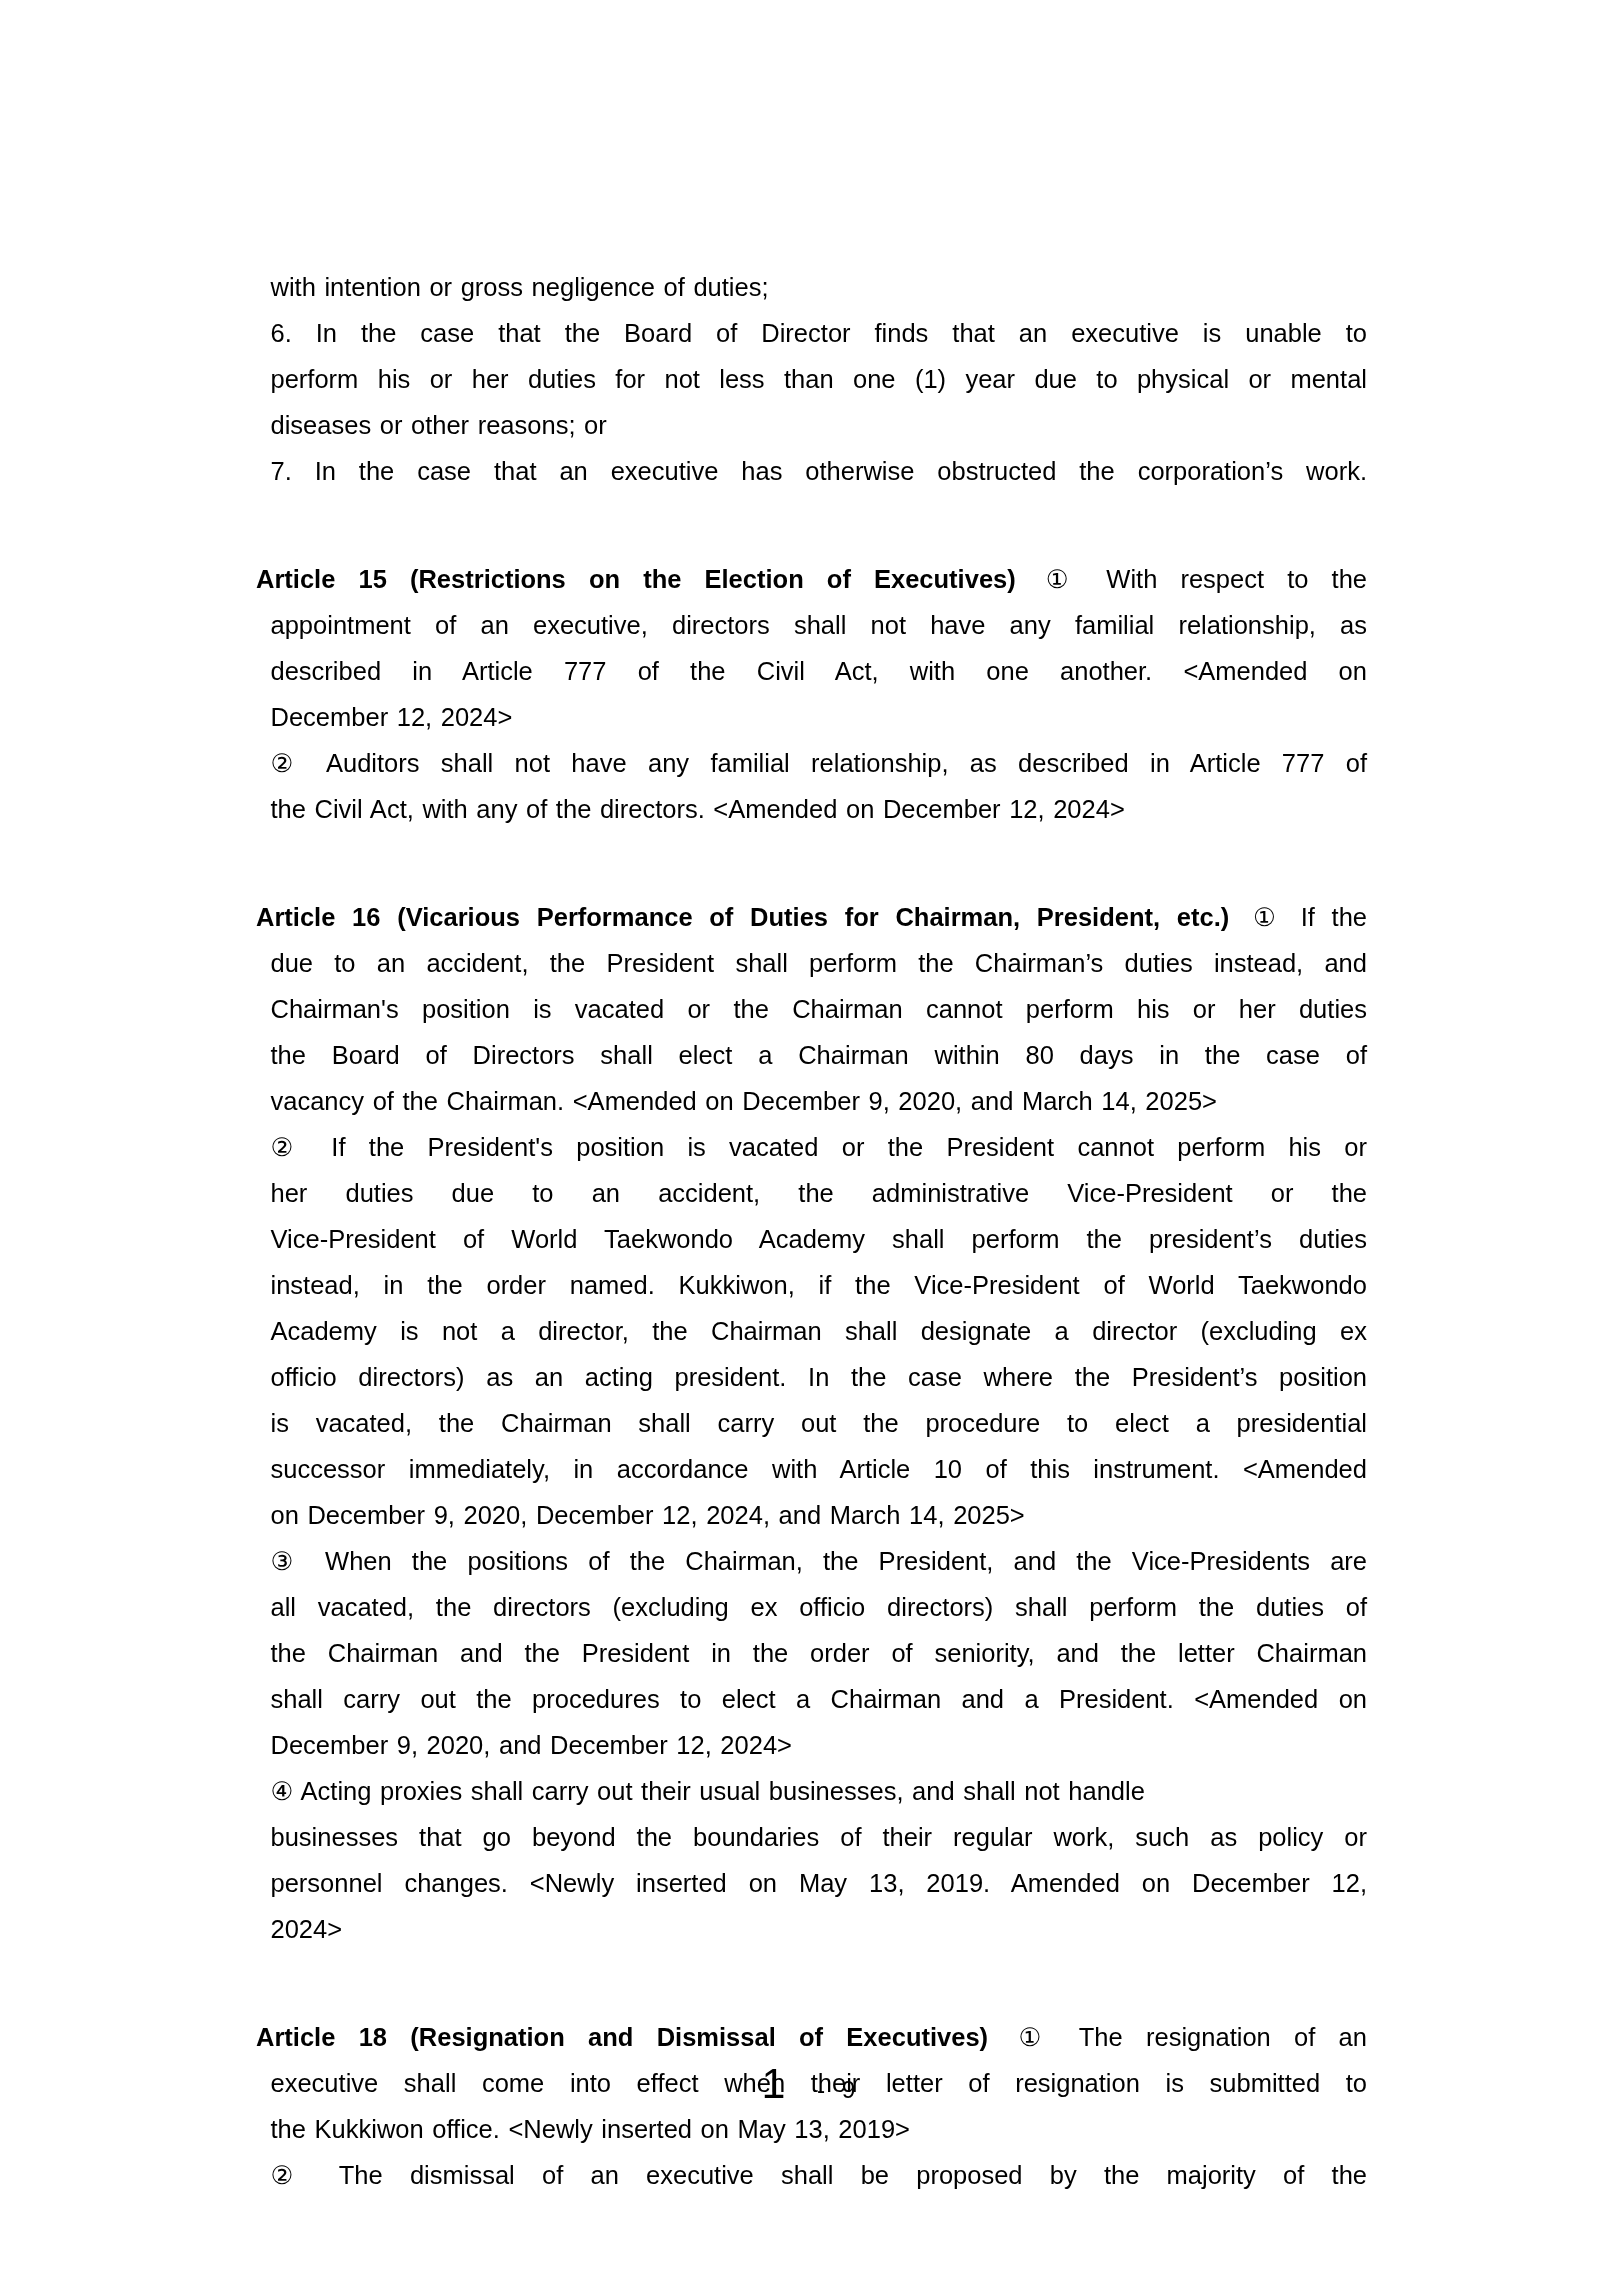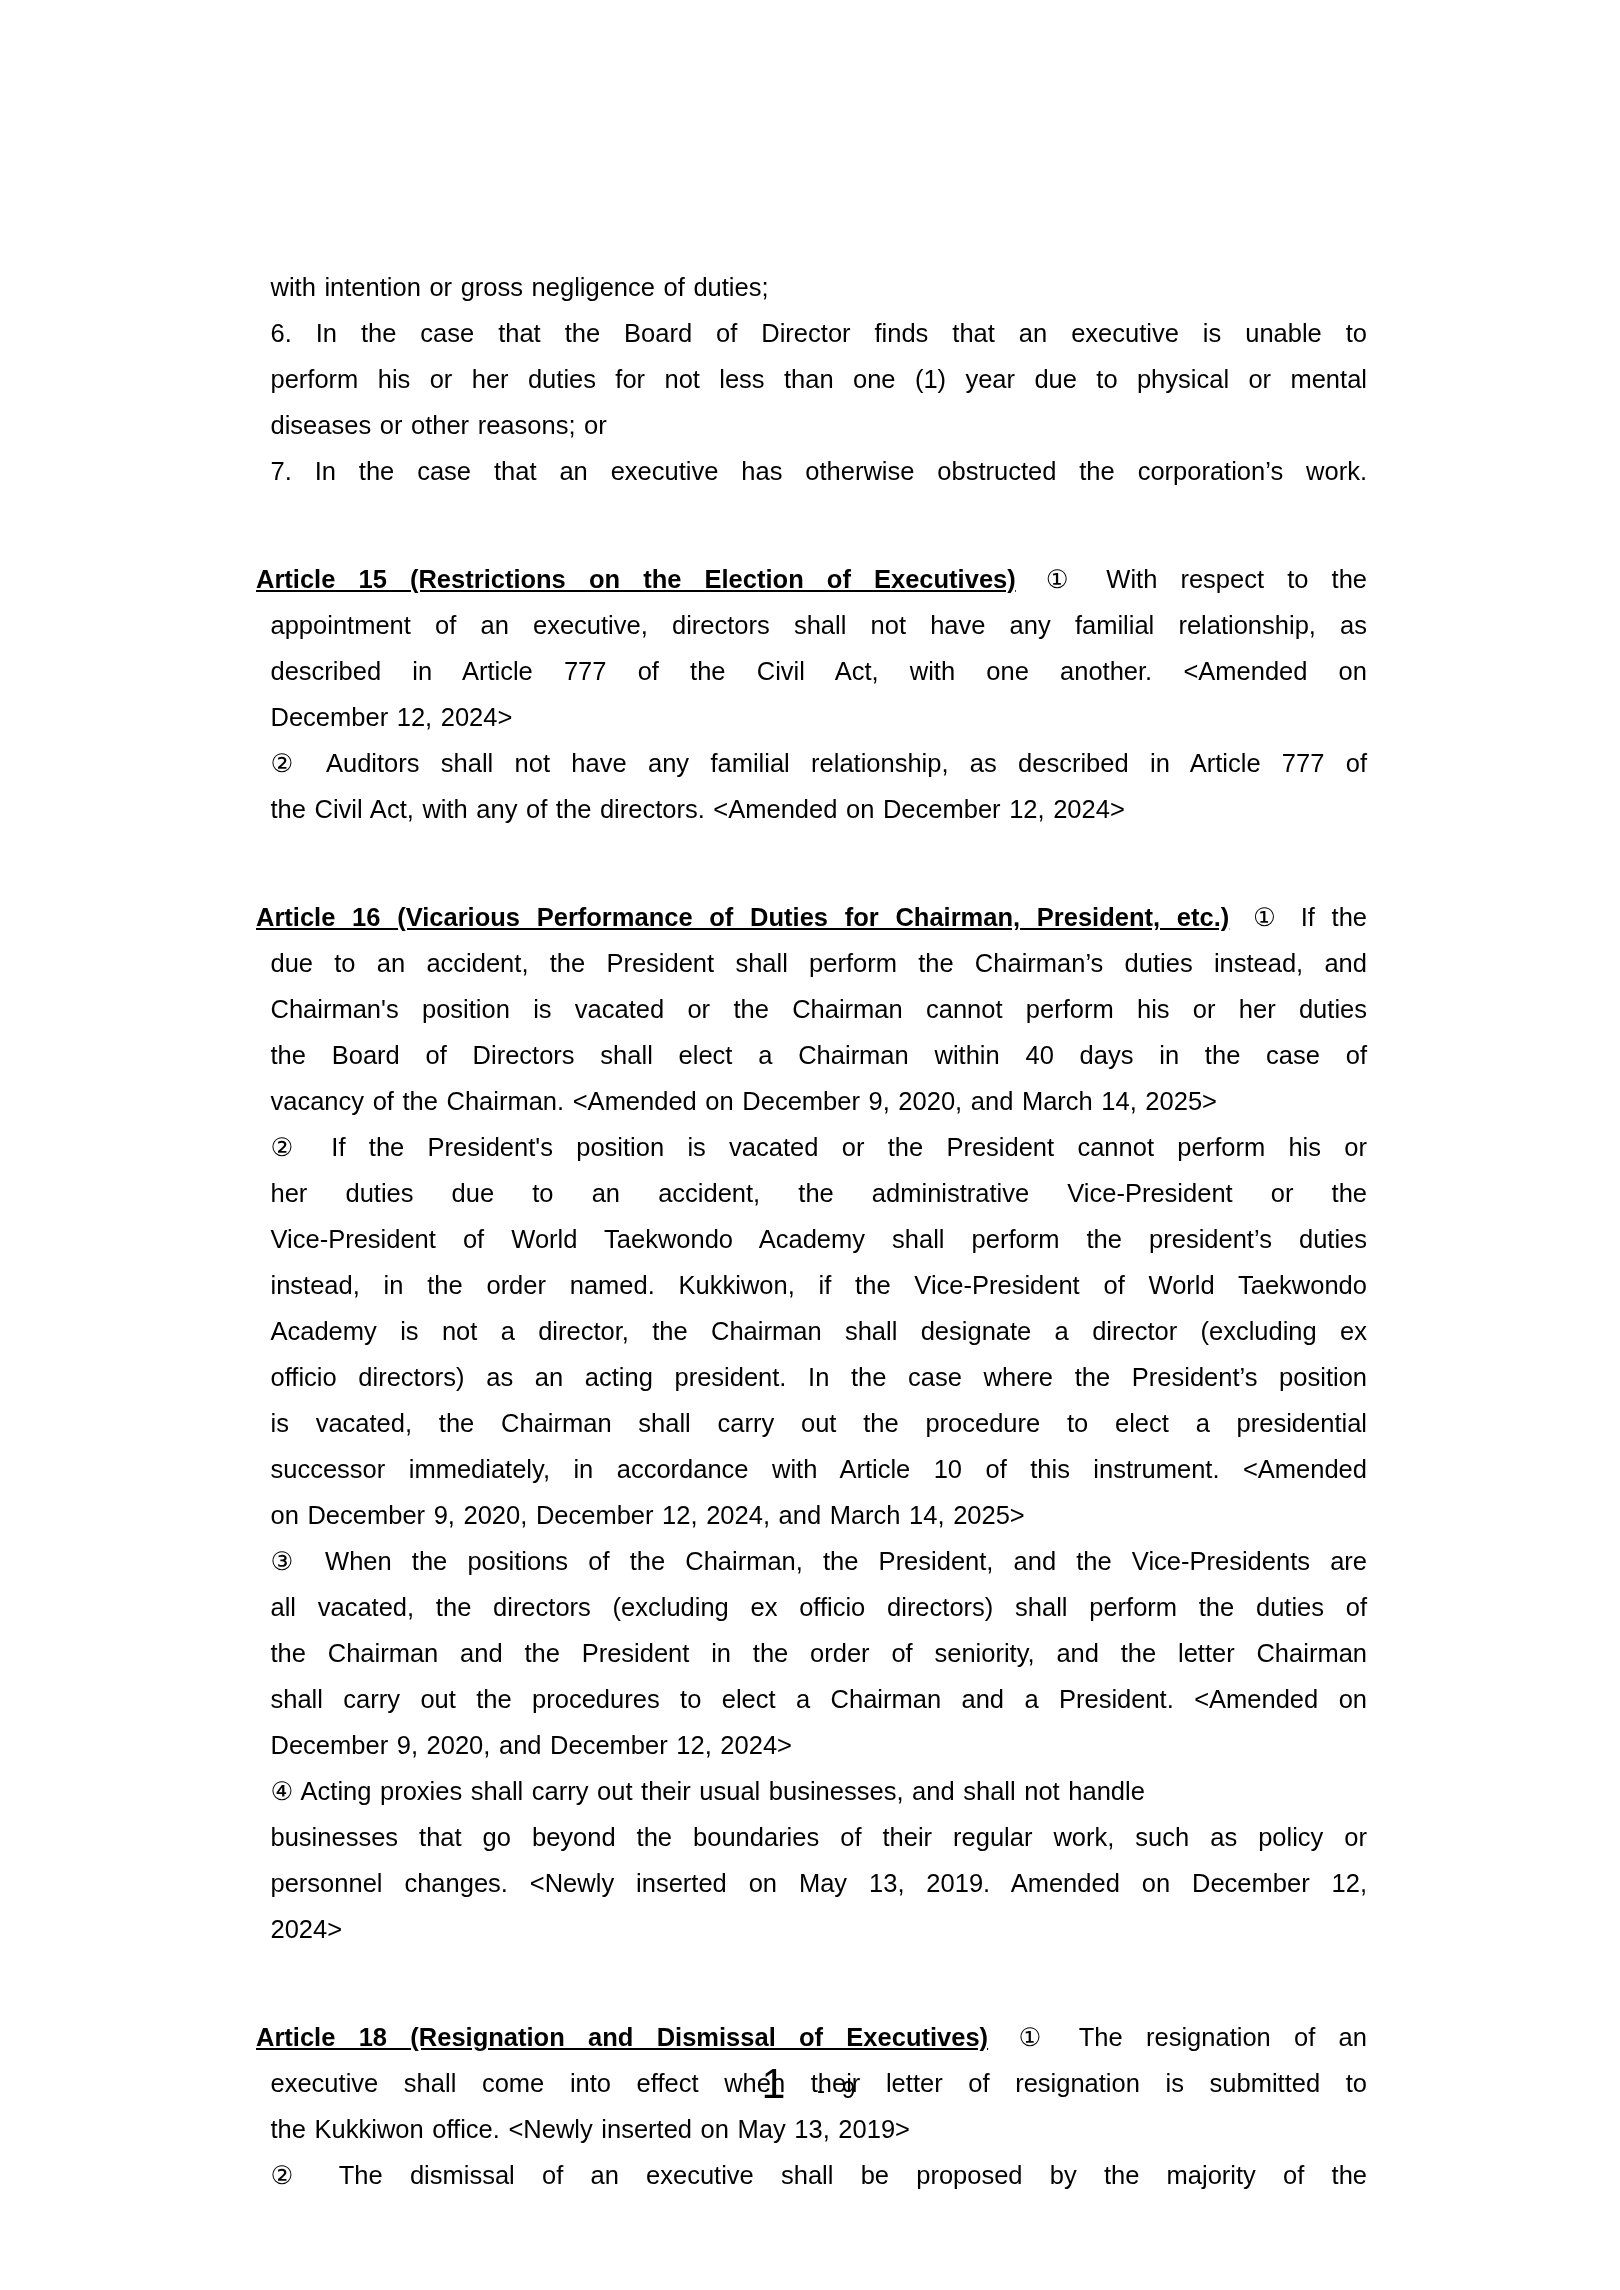--- a/index.html
+++ b/index.html
@@ -30,21 +30,21 @@
     overflow: hidden;
     text-align: left;
     white-space: normal;
   }
   .line.body { padding-left: 25.5px; }
   .line.just {
     text-align: justify;
     text-align-last: justify;
     text-justify: inter-word;
   }
-  .b { font-weight: bold; text-decoration: underline; }
+  .b { font-weight: bold; }
   .footer {
     position: absolute;
     left: 0; top: 2025px;
     width: 1582px;
     display: flex;
     justify-content: center;
     align-items: baseline;
     gap: 17.6px;
     font-family: "Liberation Sans", "DejaVu Sans", sans-serif;
     color: #000000;
@@ -69,21 +69,21 @@
         <div class="line body just">appointment of an executive, directors shall not have any familial relationship, as</div>
         <div class="line body just">described in Article 777 of the Civil Act, with one another. &lt;Amended on</div>
         <div class="line body">December 12, 2024&gt;</div>
         <div class="line body just">② Auditors shall not have any familial relationship, as described in Article 777 of</div>
         <div class="line body">the Civil Act, with any of the directors. &lt;Amended on December 12, 2024&gt;</div>
       </div>
       <div class="block">
         <div class="line head just"><span class="b">Article 16 (Vicarious Performance of Duties for Chairman, President, etc.)</span> ① If the</div>
         <div class="line body just">due to an accident, the President shall perform the Chairman’s duties instead, and</div>
         <div class="line body just">Chairman's position is vacated or the Chairman cannot perform his or her duties</div>
-        <div class="line body just">the Board of Directors shall elect a Chairman within 40 days in the case of</div>
+        <div class="line body just">the Board of Directors shall elect a Chairman within 80 days in the case of</div>
         <div class="line body">vacancy of the Chairman. &lt;Amended on December 9, 2020, and March 14, 2025&gt;</div>
         <div class="line body just">② If the President's position is vacated or the President cannot perform his or</div>
         <div class="line body just">her duties due to an accident, the administrative Vice-President or the</div>
         <div class="line body just">Vice-President of World Taekwondo Academy shall perform the president’s duties</div>
         <div class="line body just">instead, in the order named. Kukkiwon, if the Vice-President of World Taekwondo</div>
         <div class="line body just">Academy is not a director, the Chairman shall designate a director (excluding ex</div>
         <div class="line body just">officio directors) as an acting president. In the case where the President’s position</div>
         <div class="line body just">is vacated, the Chairman shall carry out the procedure to elect a presidential</div>
         <div class="line body just">successor immediately, in accordance with Article 10 of this instrument. &lt;Amended</div>
         <div class="line body">on December 9, 2020, December 12, 2024, and March 14, 2025&gt;</div>

